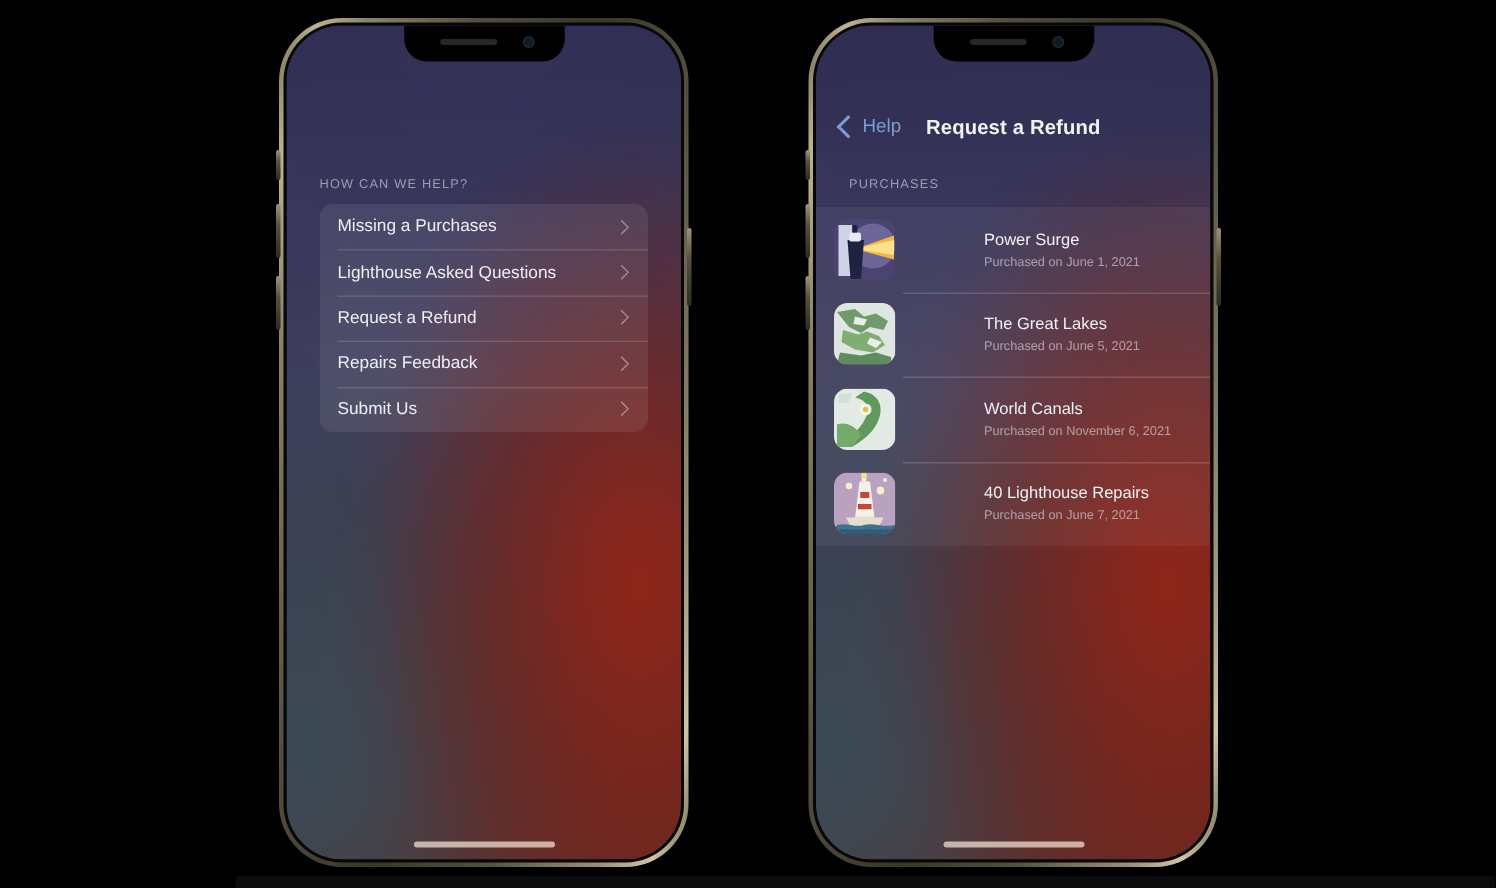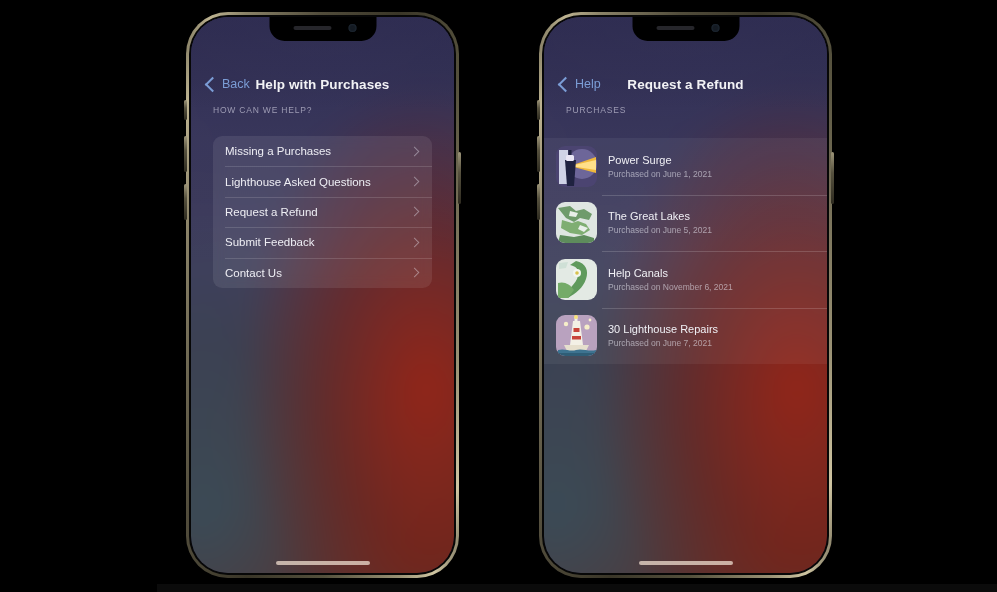--- a/index.html
+++ b/index.html
@@ -36,21 +36,21 @@
   .phone {
     position: absolute;
     top: 12px;
     width: 273px;
     height: 566px;
     border-radius: 42px;
     background: #0a0a0a;
     box-shadow: 0 0 0 1px #000;
   }
   .phone.left  { left: 186px; }
-  .phone.right { left: 539px; padding-left: 20px; }
+  .phone.right { left: 539px; }
 
   
   .phone .band {
     position: absolute;
     inset: 0;
     border-radius: 42px;
     padding: 0;
     background:
       linear-gradient(105deg,
         #6d6750 0%,
@@ -184,21 +184,21 @@
     text-align: center;
     color: #f2f2f5;
     font-size: 13.5px;
     font-weight: bold;
     letter-spacing: 0.1px;
   }
 
   .section-header {
     position: absolute;
     left: 22px;
-    top: 88px;
+    top: 100px;
     color: #9e9cb4;
     font-size: 8.5px;
     letter-spacing: 0.8px;
     z-index: 4;
   }
 
   
   .card {
     position: absolute;
     left: 22px;
@@ -263,21 +263,21 @@
     background: rgba(255,255,255,0.16);
   }
   .app-icon {
     width: 41px; height: 41px;
     border-radius: 9px;
     flex: none;
     margin-right: 11px;
     overflow: hidden;
     position: relative;
   }
-  .row-text { display: flex; flex-direction: column; gap: 3px; }
+  .row-text { display: flex; flex-direction: column; gap: 3px; margin-left: 48px; }
   .row-title {
     color: #f0f0f5;
     font-size: 11px;
   }
   .row-sub {
     color: rgba(235,235,245,0.56);
     font-size: 8.5px;
   }
 
   
@@ -311,49 +311,42 @@
       <div class="screen">
 
         <div class="wallpaper"></div>
         <div class="wallpaper-tintB"></div>
 
         <div class="notch">
           <div class="speaker"></div>
           <div class="camera"></div>
         </div>
 
-        <div class="navbar">
-          <div class="nav-back">
-            <span class="chev"></span>
-            <span>Back</span>
-          </div>
-          <div class="nav-title">Help with Purchases</div>
-        </div>
 
         <div class="section-header">HOW CAN WE HELP?</div>
 
         <div class="card">
           <div class="card-row">
             <span class="label">Missing a Purchases</span>
             <span class="chevron-right"></span>
           </div>
           <div class="card-row">
             <span class="label">Lighthouse Asked Questions</span>
             <span class="chevron-right"></span>
           </div>
           <div class="card-row">
             <span class="label">Request a Refund</span>
             <span class="chevron-right"></span>
           </div>
           <div class="card-row">
-            <span class="label">Submit Feedback</span>
+            <span class="label">Repairs Feedback</span>
             <span class="chevron-right"></span>
           </div>
           <div class="card-row">
-            <span class="label">Contact Us</span>
+            <span class="label">Submit Us</span>
             <span class="chevron-right"></span>
           </div>
         </div>
 
         <div class="home-indicator"></div>
       </div>
     </div>
   </div>
 
   <div class="phone right">
@@ -429,21 +422,21 @@
               <svg width="41" height="41" viewBox="0 0 41 41">
                 <rect width="41" height="41" fill="#e3eae4"></rect>
                 <path d="M20 2 C30 4 33 12 30 20 C27 29 20 34 12 39 L4 39 C12 31 20 25 22 17 C24 10 19 7 14 6 Z" fill="#5f9a5c"></path>
                 <path d="M2 24 C8 22 14 25 18 31 L12 39 L2 39 Z" fill="#74ab68"></path>
                 <circle cx="21" cy="14" r="4" fill="#f2f6ef"></circle>
                 <circle cx="21" cy="14" r="1.8" fill="#d9c24e"></circle>
                 <path d="M3 4 L12 3 L10 9 L3 10 Z" fill="#cfe0d6"></path>
               </svg>
             </div>
             <div class="row-text">
-              <span class="row-title">Help Canals</span>
+              <span class="row-title">World Canals</span>
               <span class="row-sub">Purchased on November 6, 2021</span>
             </div>
           </div>
 
           <div class="list-row">
             <div class="app-icon">
               <svg width="41" height="41" viewBox="0 0 41 41">
                 <rect width="41" height="41" fill="#b9a2bf"></rect>
                 <circle cx="10" cy="9" r="2.2" fill="#f6eec9"></circle>
                 <circle cx="31" cy="12" r="2.6" fill="#f6eec9"></circle>
@@ -452,21 +445,21 @@
                 <rect x="17.5" y="13" width="6" height="4" fill="#c8443a"></rect>
                 <rect x="16" y="21" width="9" height="3.5" fill="#c8443a"></rect>
                 <rect x="18.5" y="2" width="3" height="4" fill="#f3f0e6"></rect>
                 <circle cx="20" cy="2" r="2" fill="#f7e27a"></circle>
                 <polygon points="8,30 33,30 30,36 11,36" fill="#e6dfcd"></polygon>
                 <path d="M0 36 L41 36 L41 41 L0 41 Z" fill="#2f5d76"></path>
                 <path d="M2 35 C9 33 14 37 20 35 C26 33 33 37 40 35 L40 38 L2 38 Z" fill="#3d7390"></path>
               </svg>
             </div>
             <div class="row-text">
-              <span class="row-title">30 Lighthouse Repairs</span>
+              <span class="row-title">40 Lighthouse Repairs</span>
               <span class="row-sub">Purchased on June 7, 2021</span>
             </div>
           </div>
 
         </div>
 
         <div class="home-indicator"></div>
       </div>
     </div>
   </div>

